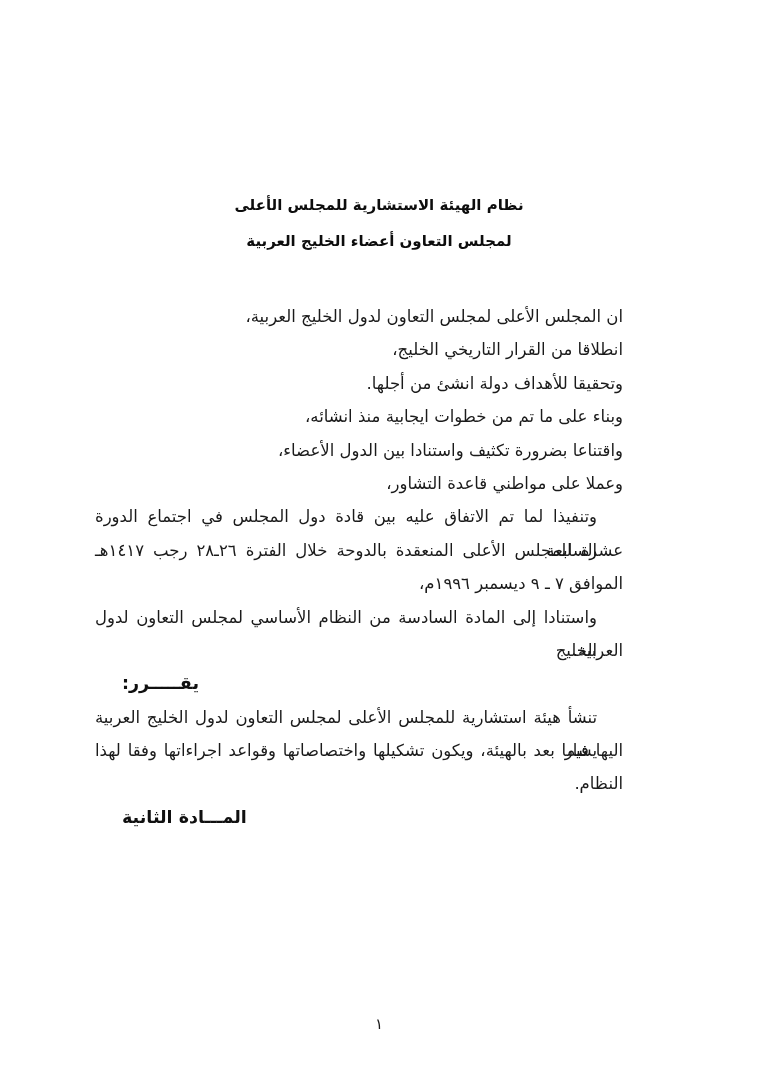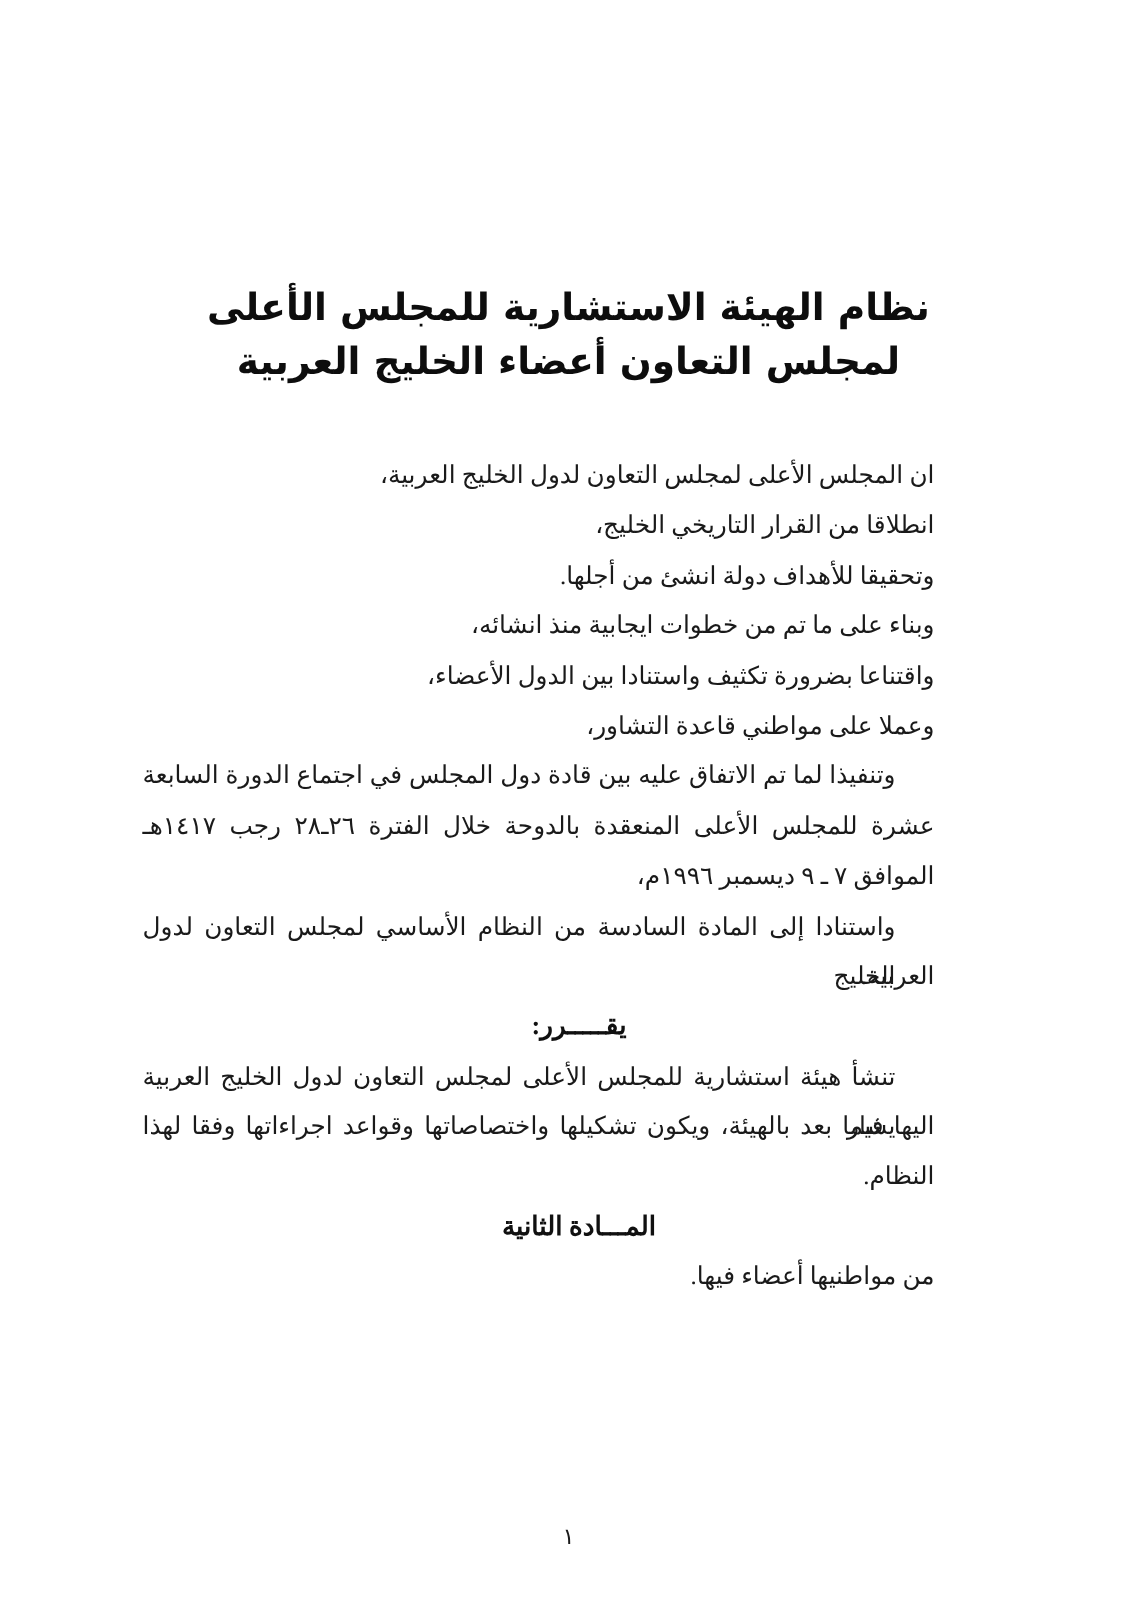--- a/index.html
+++ b/index.html
@@ -10,48 +10,47 @@
     font-family:"DejaVu Sans",sans-serif;
     color:#161616;
     overflow:hidden;
   }
   .title-block{
     position:absolute;
     top:187px;left:0;right:0;
     direction:rtl;
     text-align:center;
     font-weight:700;
-    font-size:25px;
+    font-size:15px;
     line-height:36px;
     color:#0d0d0d;
     letter-spacing:0.5px;
   }
   .content{
     position:absolute;
     top:300px;
     right:135px;
     width:528px;
     direction:rtl;
     font-size:16.5px;
     color:#1a1a1a;
   }
   .ln{
     height:33.4px;
     line-height:33.4px;
     text-align:right;
-    font-family:Liberation Serif, serif;
   }
   .nowrap{white-space:nowrap;}
   .just{
     text-align:justify;
     text-align-last:justify;
   }
   .indent{padding-right:26px;}
   .chead{
-    text-align:center;
+    text-align:left;
     font-weight:700;
     font-size:17.5px;
     position:relative;
     right:-27px;
     color:#101010;
   }
   .pageno{
     position:absolute;
     top:1015px;left:0;right:0;
     text-align:center;
@@ -82,18 +81,17 @@
     <div class="ln just indent">واستنادا إلى المادة السادسة من النظام الأساسي لمجلس التعاون لدول الخليج</div>
     <div class="ln nowrap">العربية.</div>
 
     <div class="ln chead">يقـــــرر:</div>
 
     <div class="ln just indent">تنشأ هيئة استشارية للمجلس الأعلى لمجلس التعاون لدول الخليج العربية يشار</div>
     <div class="ln just">اليها فيما بعد بالهيئة، ويكون تشكيلها واختصاصاتها وقواعد اجراءاتها وفقا لهذا</div>
     <div class="ln nowrap">النظام.</div>
 
     <div class="ln chead">المـــادة الثانية</div>
-    <div class="ln nowrap">من مواطنيها أعضاء فيها.</div>
   </div>
 
   <div class="pageno">١</div>
 
 </div>
 
 </body></html>

